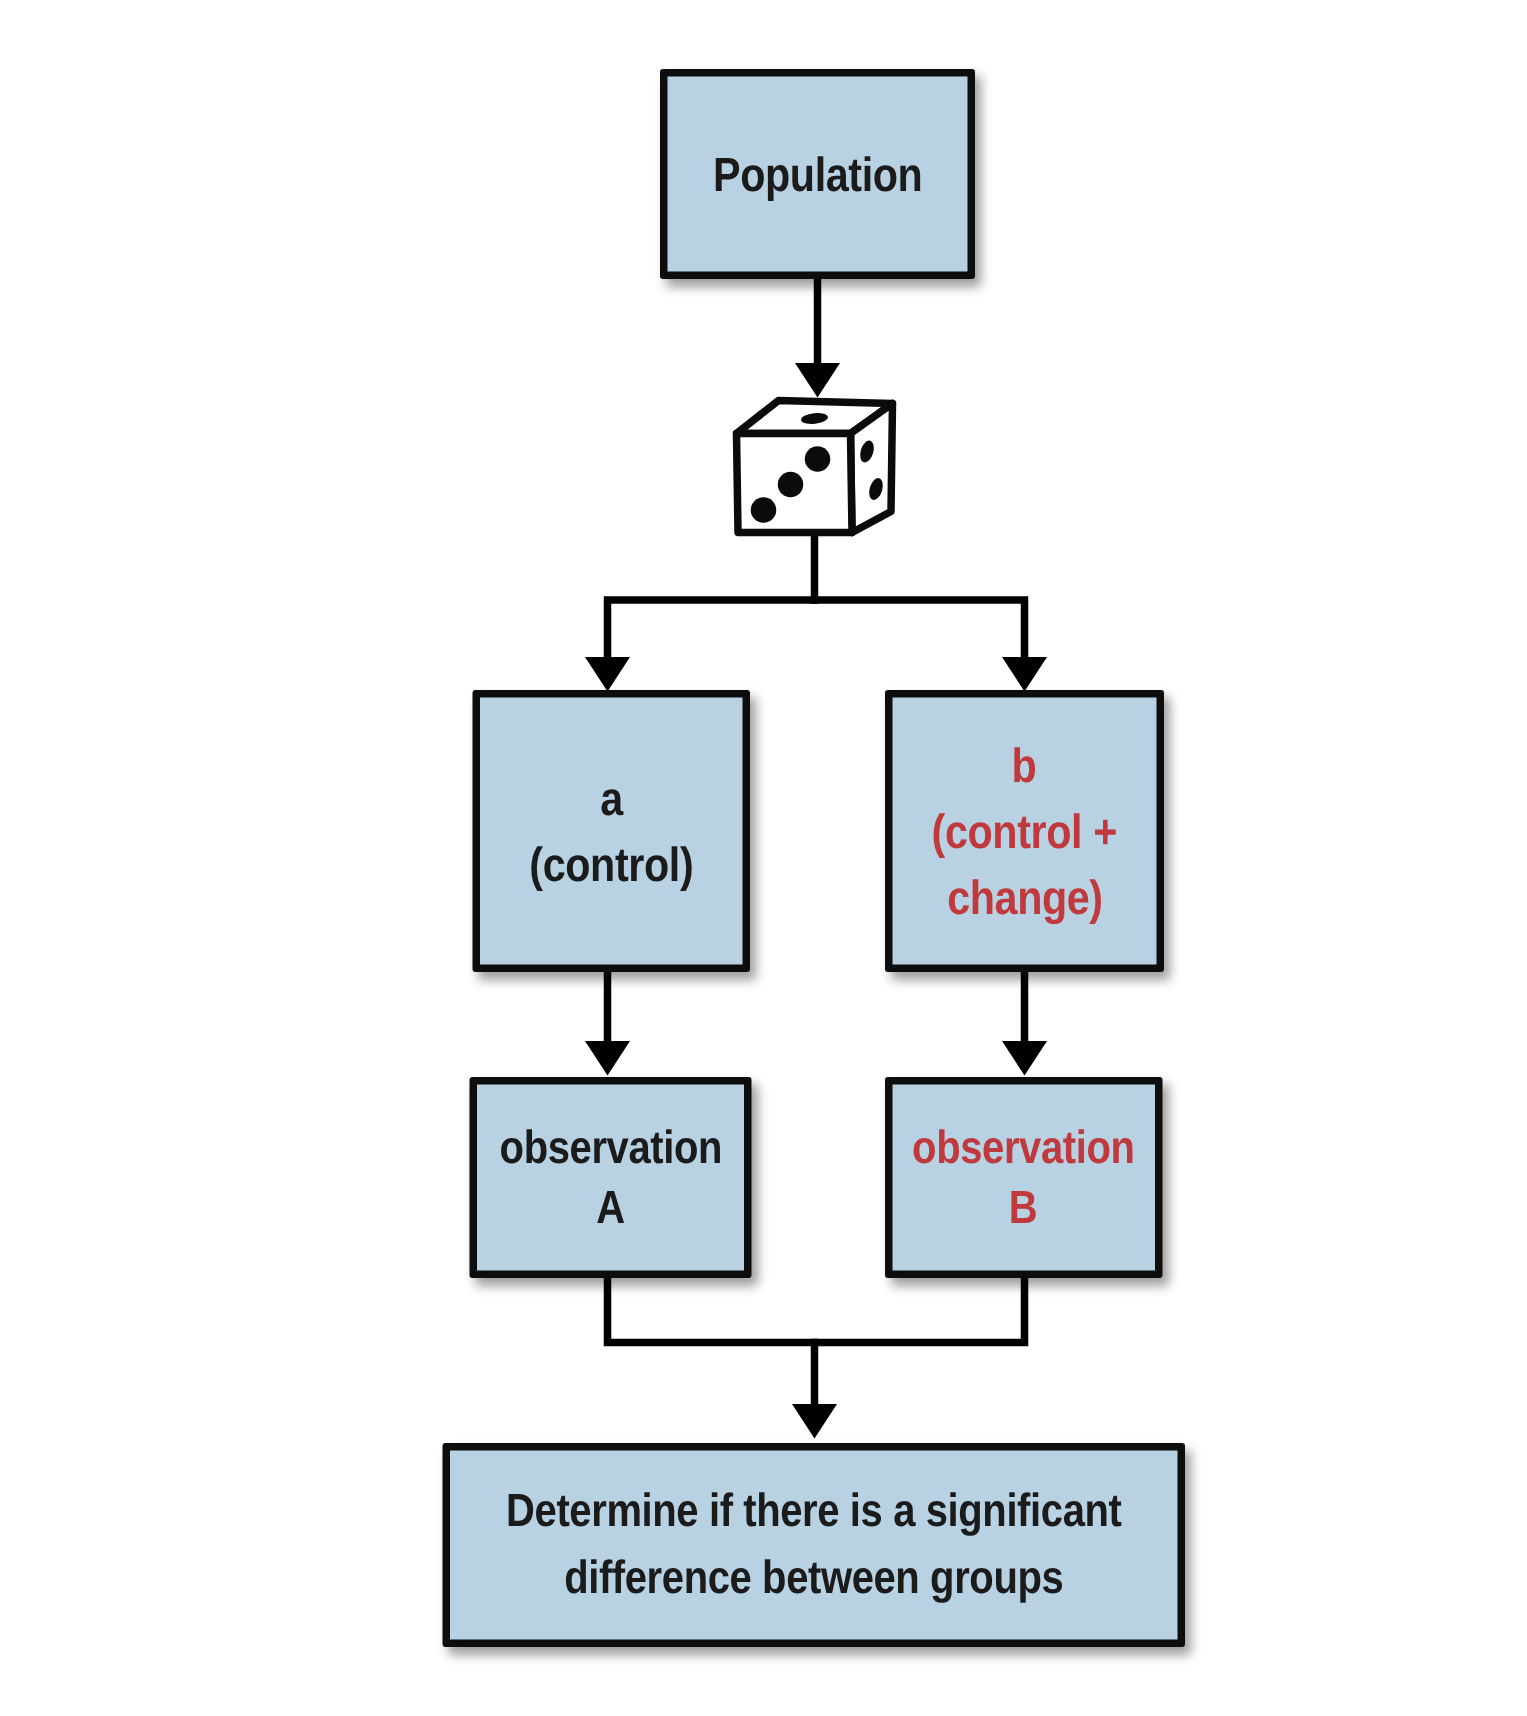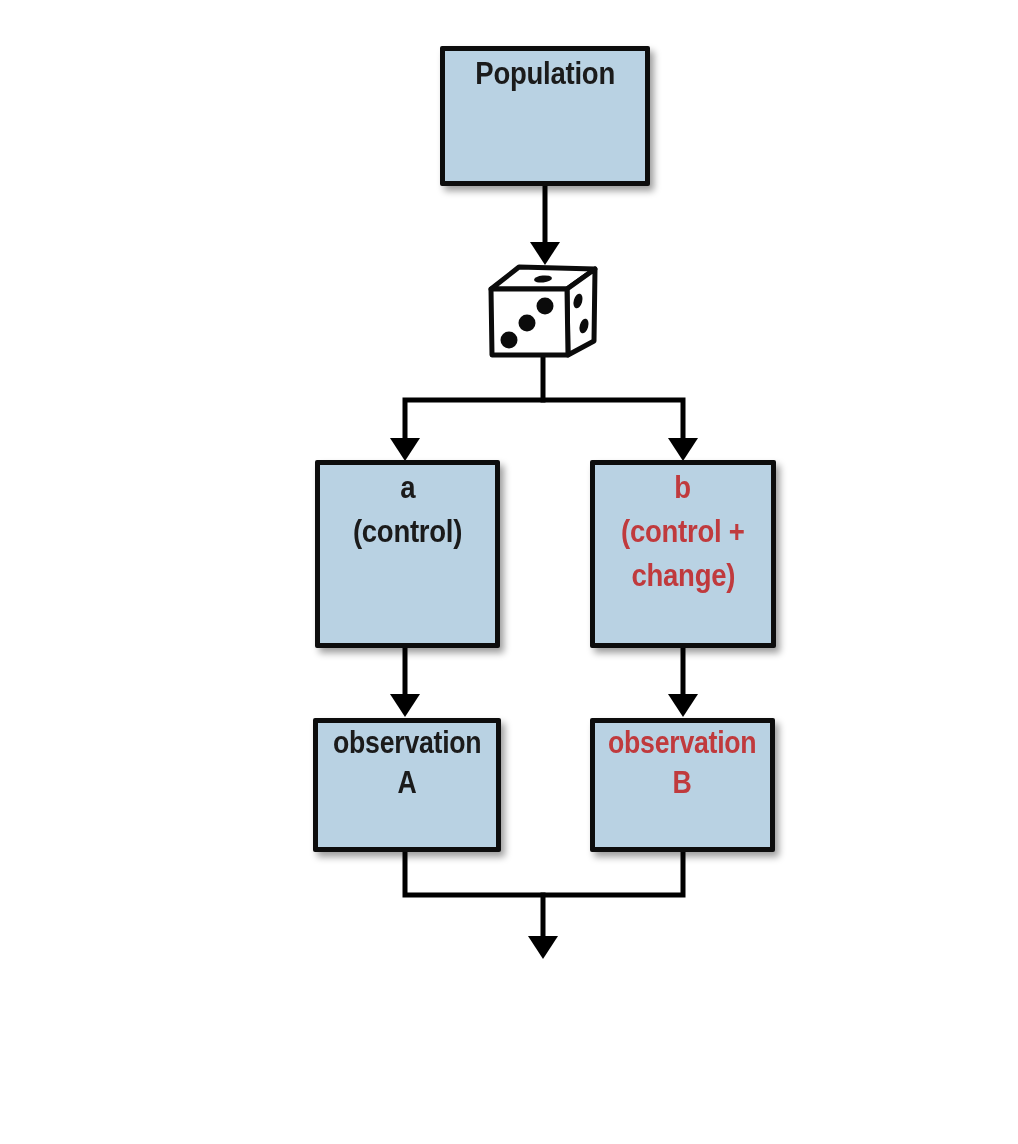--- a/index.html
+++ b/index.html
@@ -14,21 +14,21 @@
   svg.layer{pointer-events:none;}
 
   .node{
     position:absolute;
     box-sizing:border-box;
     background:var(--box-fill,#b9d2e3);
     border:5px solid var(--box-border,#0d0d0d);
     border-radius:2px;
     box-shadow:4px 5px 7px rgba(0,0,0,0.38);
     display:flex;flex-direction:column;
-    align-items:center;
+    align-items:center;justify-content:center;
     text-align:center;
     color:var(--text-dark,#1b1b1b);
     font-weight:700;
     line-height:1.38;
   }
   .node .line{
     display:block;
     white-space:nowrap;
     transform:scaleX(0.86);
     letter-spacing:-0.3px;
@@ -116,14 +116,18 @@
   <div class="node" id="node-obs-a">
     <span class="line">observation</span>
     <span class="line">A</span>
   </div>
 
   <div class="node red" id="node-obs-b">
     <span class="line">observation</span>
     <span class="line">B</span>
   </div>
 
+  <div class="node" id="node-conclusion">
+    <span class="line">Determine if there is a significant</span>
+    <span class="line">difference between groups</span>
+  </div>
 
 </div>
 
 </body></html>

